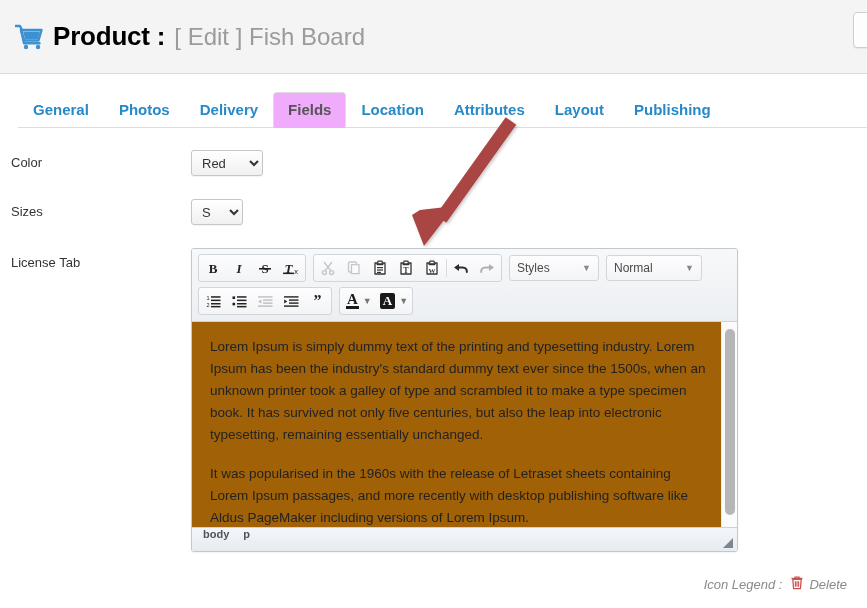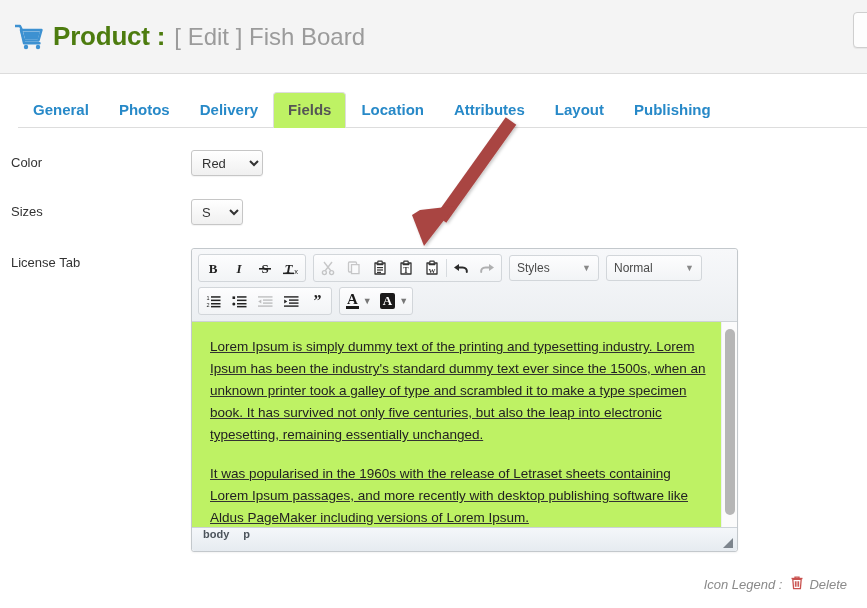--- a/index.html
+++ b/index.html
@@ -19,21 +19,21 @@
     height:74px;
     background:#f4f4f4;
     border-bottom:1px solid #dcdcdc;
     display:flex;
     align-items:center;
     padding:0 14px;
     position:relative;
   }
   .cart-icon{ width:30px; height:26px; margin-right:9px; flex:0 0 auto; }
   .title-main{
-    font-size:26px; font-weight:bold; color:#4d7c0f;
+    font-size:26px; font-weight:bold; color:#000000;
     letter-spacing:-0.2px; white-space:nowrap;
   }
   .title-sub{
     font-size:24px; color:#9b9b9b; margin-left:9px; white-space:nowrap;
   }
   .header-corner-btn{
     position:absolute; right:-8px; top:12px;
     width:22px; height:36px;
     background:#fdfdfd;
     border:1px solid #cfcfcf;
@@ -51,21 +51,21 @@
     font-size:15px; font-weight:bold; color:#2789c8;
     padding:8px 14px 10px 14px;
     border:1px solid transparent;
     border-bottom:none;
     margin-bottom:-1px;
     cursor:pointer;
     white-space:nowrap;
   }
   .tab.active{
     color:#555555;
-    background:#bef264;
+    background:#f0abfc;
     border-color:#dddddd;
     border-radius:4px 4px 0 0;
   }
 
   
   .form-area{ padding:22px 0 0 0; }
   .form-row{ display:flex; align-items:flex-start; margin-bottom:23px; }
   .form-label{
     width:191px; padding-left:11px;
     font-size:13px; color:#333;
@@ -158,22 +158,21 @@
     padding:0 3px;
   }
   .clr-caret{ color:#777; font-size:9px; margin-left:4px; }
 
   
   .editor-body{
     position:relative;
     height:205px;
     padding:14px 30px 8px 18px;
     overflow:hidden;
-    background:#bef264;
-    text-decoration:underline;
+    background:#a16207;
   }
   .editor-body p{
     margin:0 0 17px 0;
     font-size:13.5px;
     line-height:22px;
     color:#222;
   }
   .editor-body p:last-child{ margin-bottom:0; }
   .ed-scroll-track{
     position:absolute; top:0; right:0; width:16px; height:100%;

